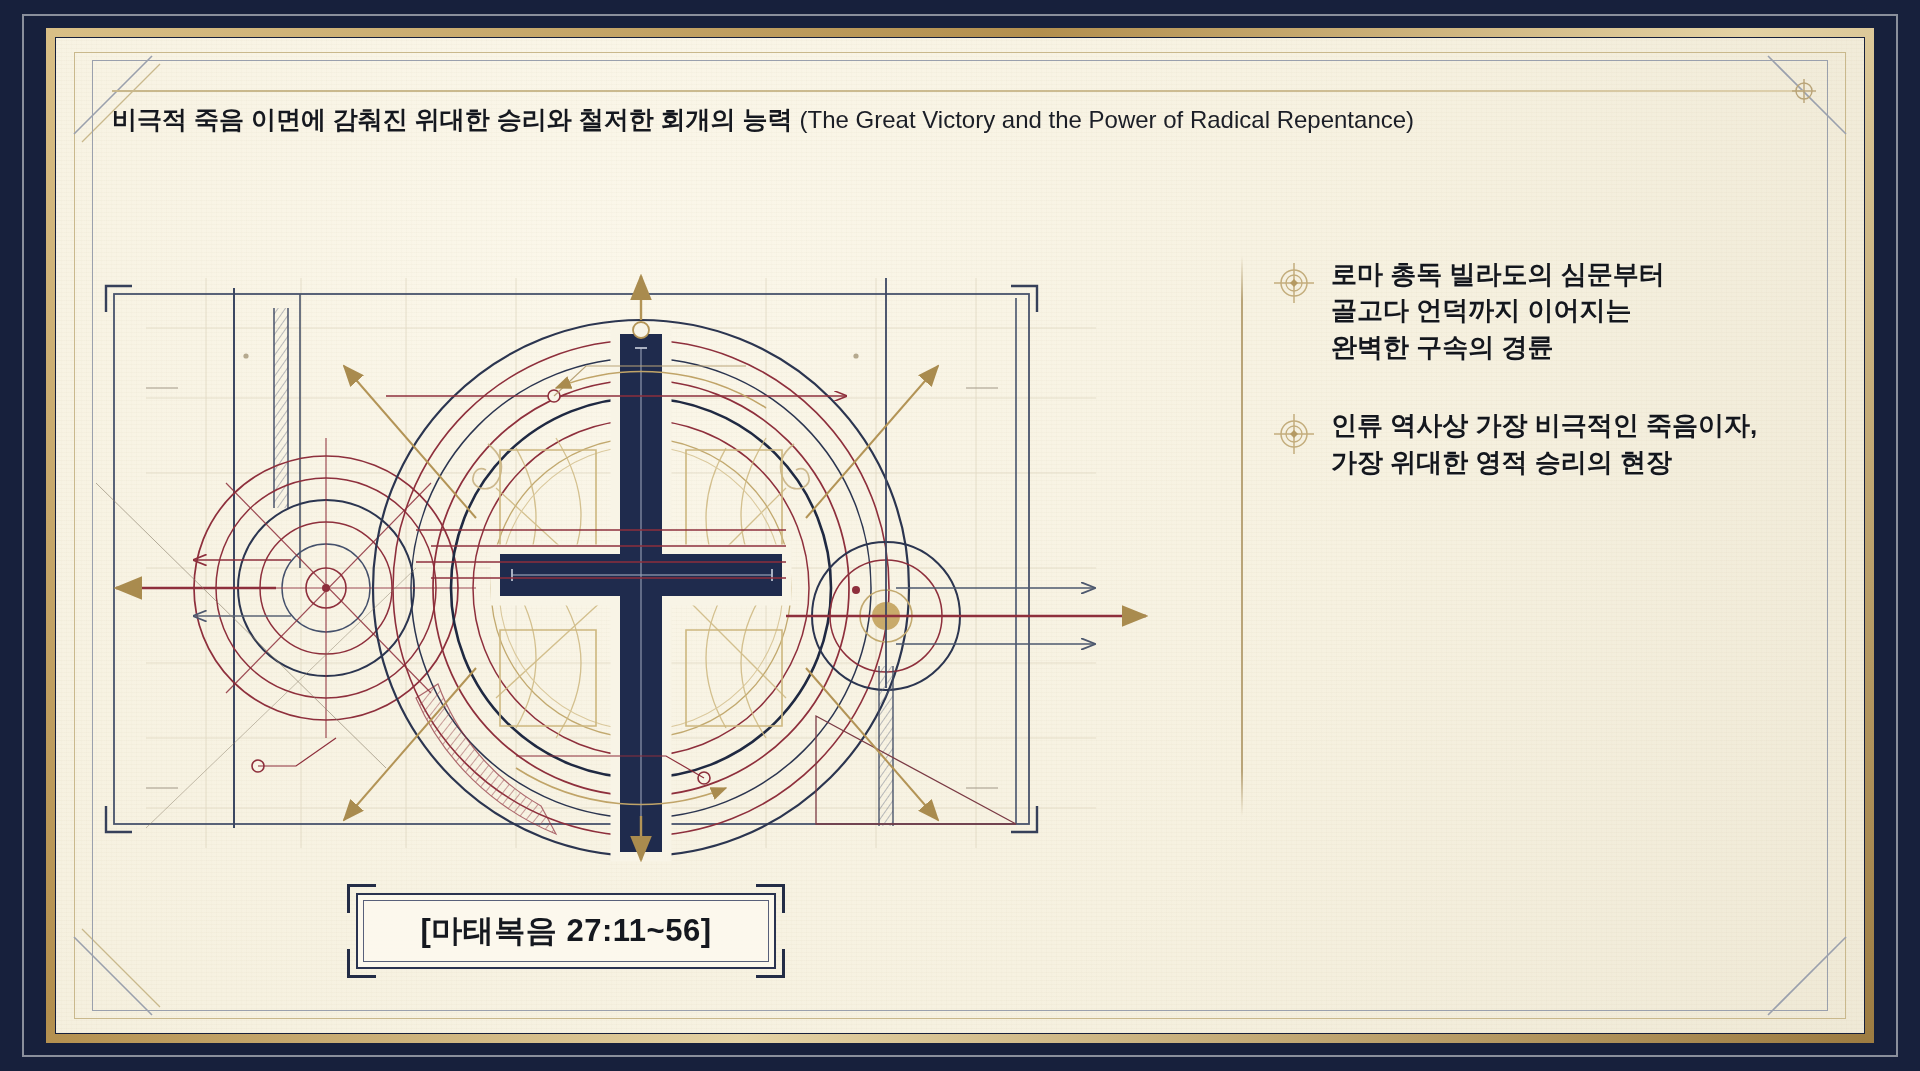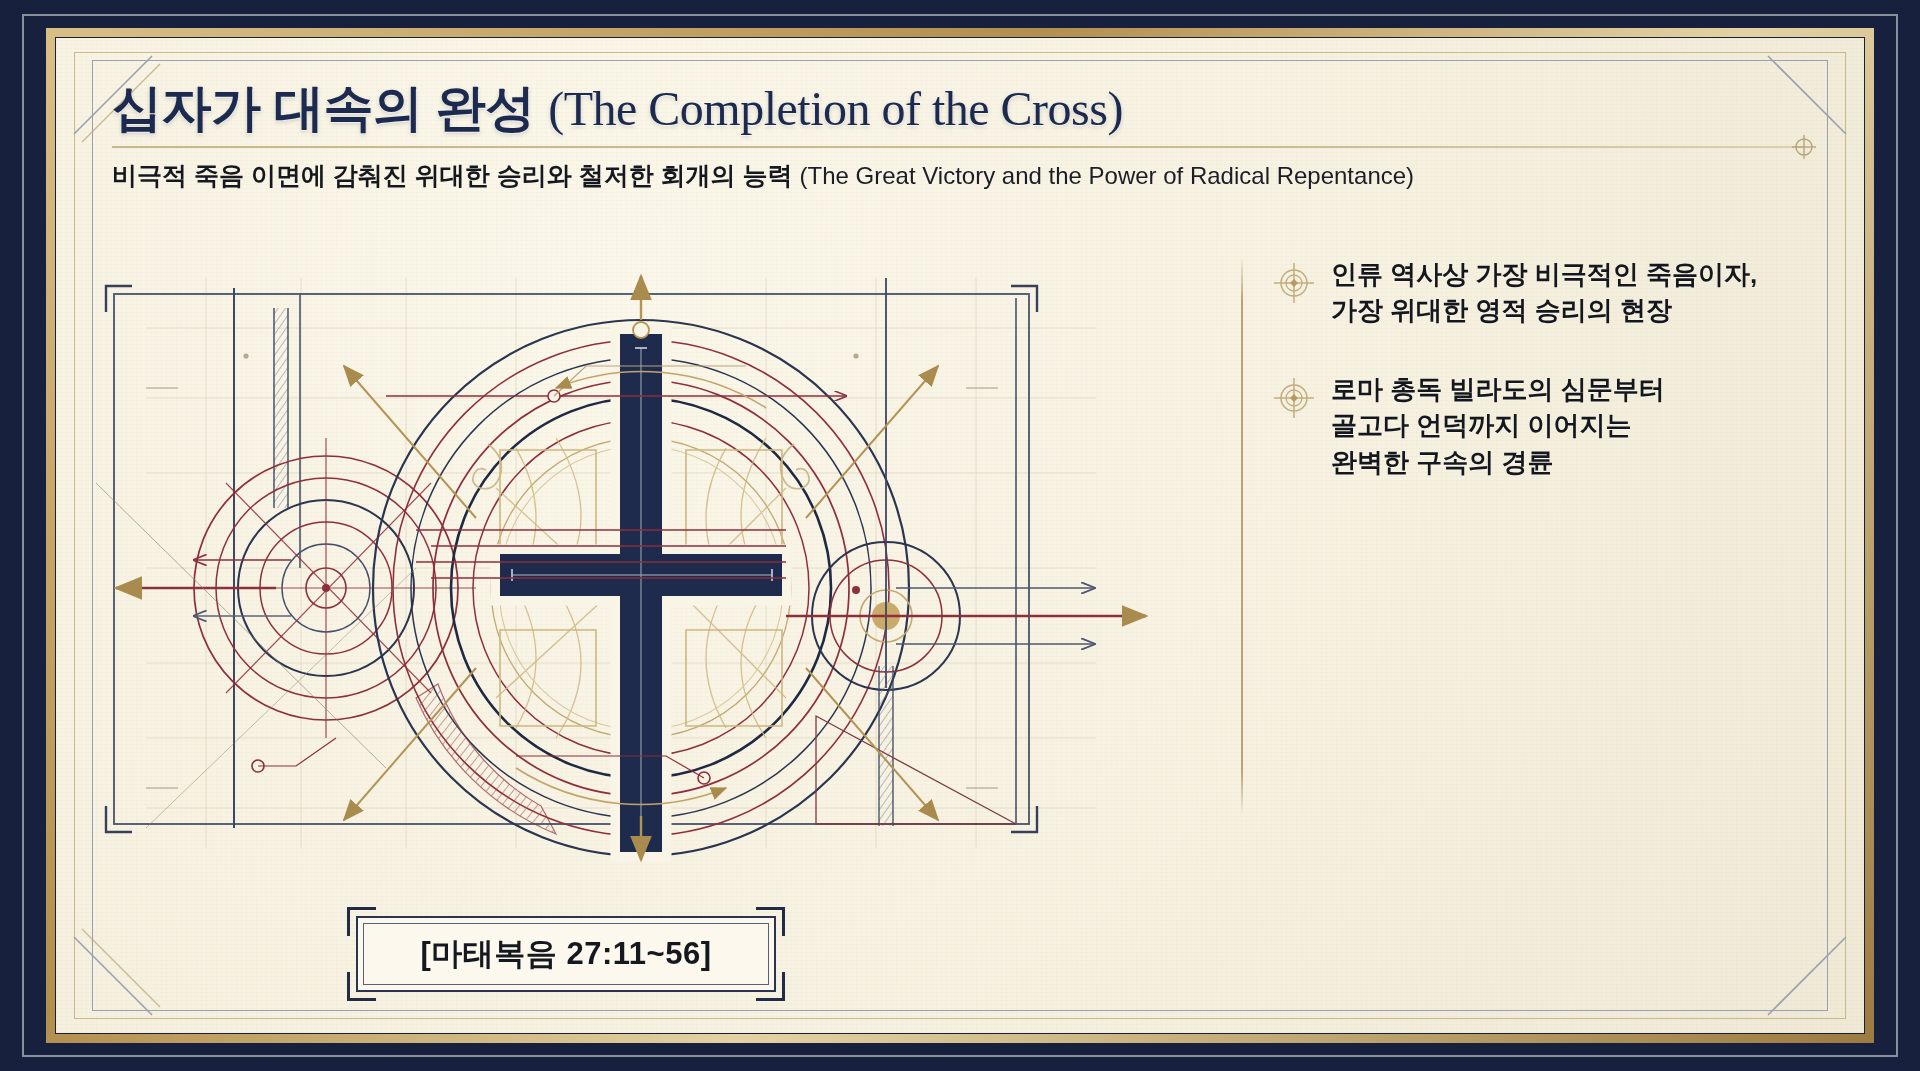--- a/index.html
+++ b/index.html
@@ -120,21 +120,21 @@
   .diagram-wrap {
     position: absolute;
     left: 30px; top: 30px;
     width: 1110px; height: 600px;
   }
   .diagram-wrap svg { display:block; }
 
   
   .scripture {
     position: absolute;
-    left: 300px; top: 678px;
+    left: 300px; top: 655px;
     width: 420px; height: 76px;
   }
   .scripture-frame {
     position: absolute; inset: 0;
     border: 2.5px solid #2a3350;
     background: rgba(252,249,238,.92);
     box-sizing: border-box;
   }
   .scripture-frame::after {
     content:"";
@@ -213,24 +213,20 @@
         <path d="M 26 46 L 104 124" stroke="#c9b88c" stroke-width="1.2" fill="none"></path>
       </svg>
     </div>
     <div class="chamfer" style="right:0;bottom:0;">
       <svg width="150" height="150" viewBox="0 0 150 150" style="position:absolute;right:0;bottom:0;">
         <path d="M 132 54 L 54 132" stroke="#9aa0ad" stroke-width="1.6" fill="none"></path>
       </svg>
     </div>
 
     <div class="header">
-      <div class="title-line">
-        <span class="title-ko">십자가 대속의 완성</span>
-        <span class="title-en">(The Completion of the Cross)</span>
-      </div>
 
       <div class="title-divider">
         <span class="divider-target">
           <svg width="28" height="28" viewBox="0 0 28 28">
             <circle cx="14" cy="14" r="8" fill="none" stroke="#b9a478" stroke-width="1.4"></circle>
             <line x1="14" y1="2" x2="14" y2="26" stroke="#b9a478" stroke-width="1.4"></line>
             <line x1="2" y1="14" x2="26" y2="14" stroke="#b9a478" stroke-width="1.4"></line>
           </svg>
         </span>
       </div>
@@ -445,37 +441,37 @@
         <div class="bullet">
           <span class="bullet-icon">
             <svg width="46" height="46" viewBox="0 0 46 46">
               <circle cx="23" cy="23" r="13" fill="none" stroke="#c3ad7c" stroke-width="1.5"></circle>
               <circle cx="23" cy="23" r="8" fill="none" stroke="#c3ad7c" stroke-width="1.3"></circle>
               <line x1="23" y1="3" x2="23" y2="43" stroke="#c3ad7c" stroke-width="1.5"></line>
               <line x1="3" y1="23" x2="43" y2="23" stroke="#c3ad7c" stroke-width="1.5"></line>
               <path d="M23 19 L27 23 L23 27 L19 23 Z" fill="#b59a63"></path>
             </svg>
           </span>
-          <span class="bullet-text">인류 역사상 가장 비극적인 죽음이자,
-가장 위대한 영적 승리의 현장</span>
+          <span class="bullet-text">로마 총독 빌라도의 심문부터
+골고다 언덕까지 이어지는
+완벽한 구속의 경륜</span>
         </div>
 
         <div class="bullet">
           <span class="bullet-icon">
             <svg width="46" height="46" viewBox="0 0 46 46">
               <circle cx="23" cy="23" r="13" fill="none" stroke="#c3ad7c" stroke-width="1.5"></circle>
               <circle cx="23" cy="23" r="8" fill="none" stroke="#c3ad7c" stroke-width="1.3"></circle>
               <line x1="23" y1="3" x2="23" y2="43" stroke="#c3ad7c" stroke-width="1.5"></line>
               <line x1="3" y1="23" x2="43" y2="23" stroke="#c3ad7c" stroke-width="1.5"></line>
               <path d="M23 19 L27 23 L23 27 L19 23 Z" fill="#b59a63"></path>
             </svg>
           </span>
-          <span class="bullet-text">로마 총독 빌라도의 심문부터
-골고다 언덕까지 이어지는
-완벽한 구속의 경륜</span>
+          <span class="bullet-text">인류 역사상 가장 비극적인 죽음이자,
+가장 위대한 영적 승리의 현장</span>
         </div>
 
 
 
       </div>
     </div>
 
     <div class="frame-inner-line"></div>
   </div>
 </div>

